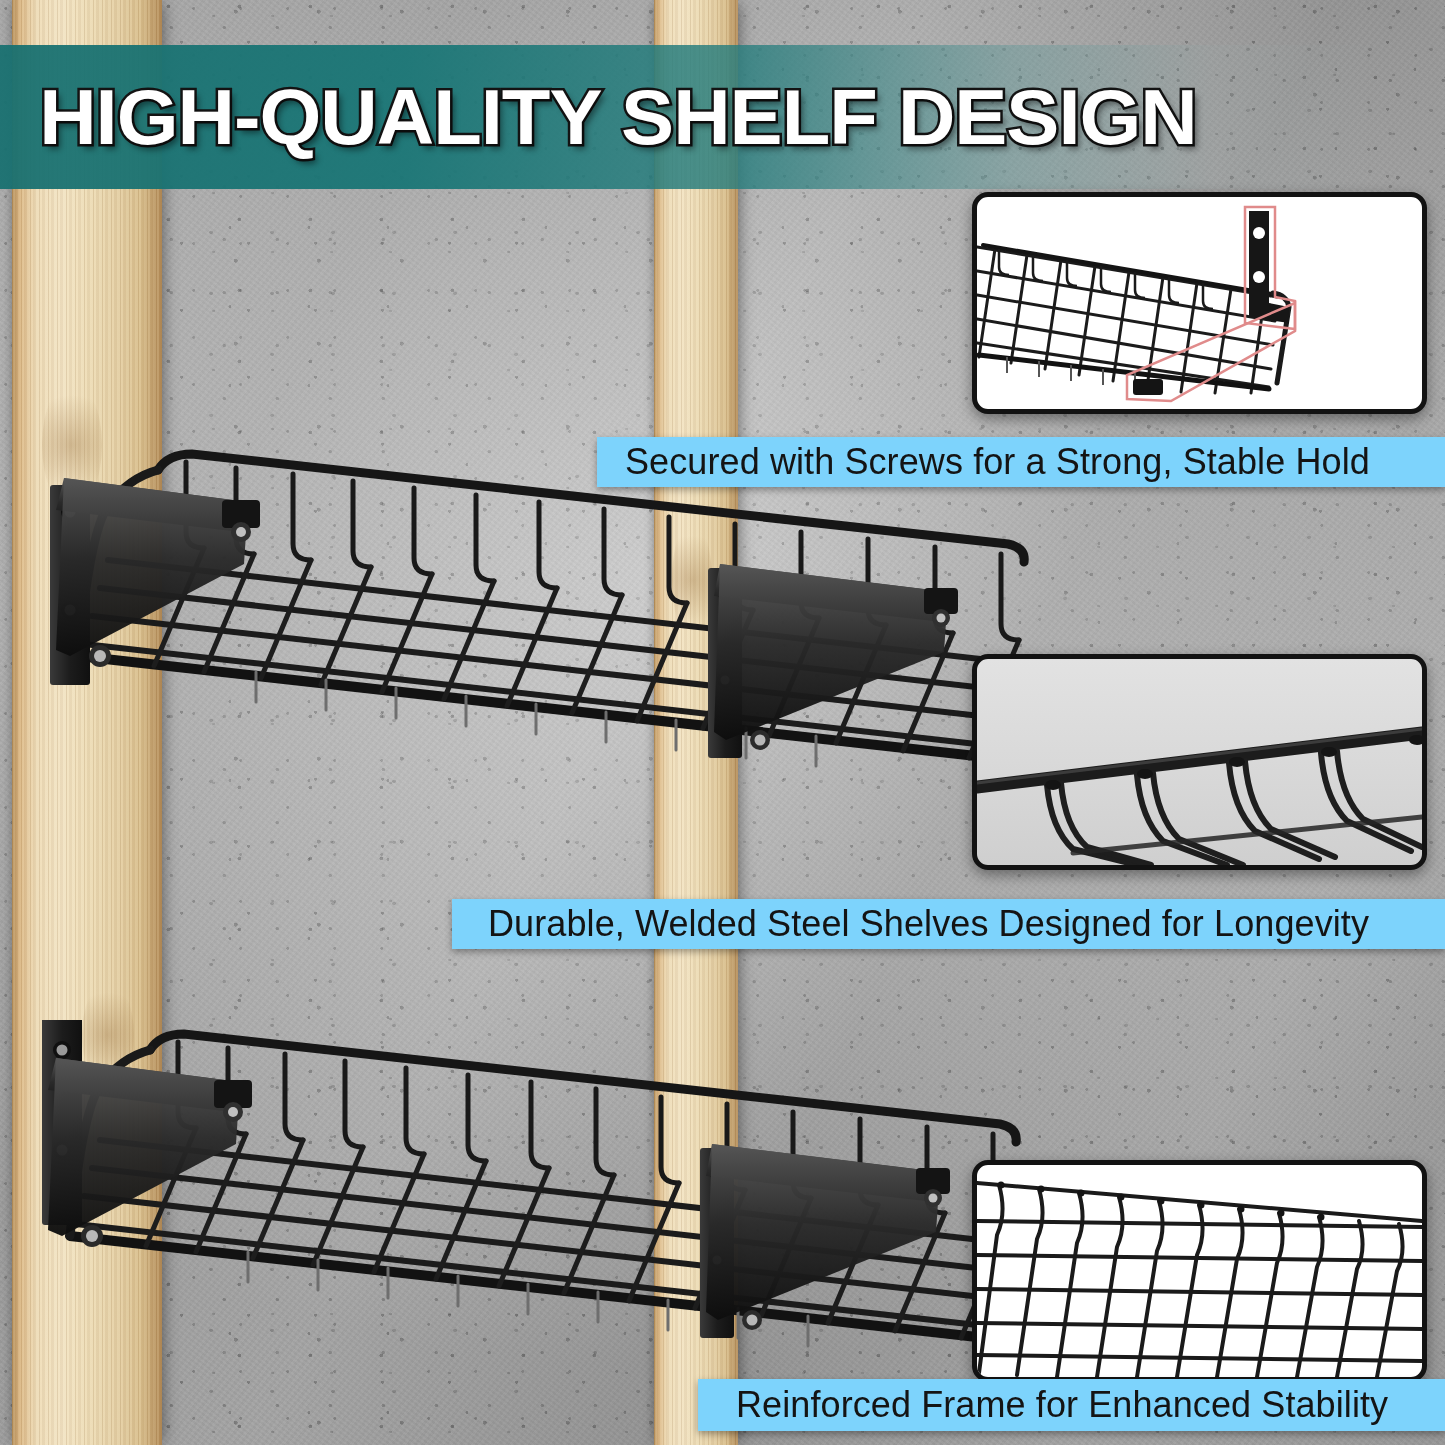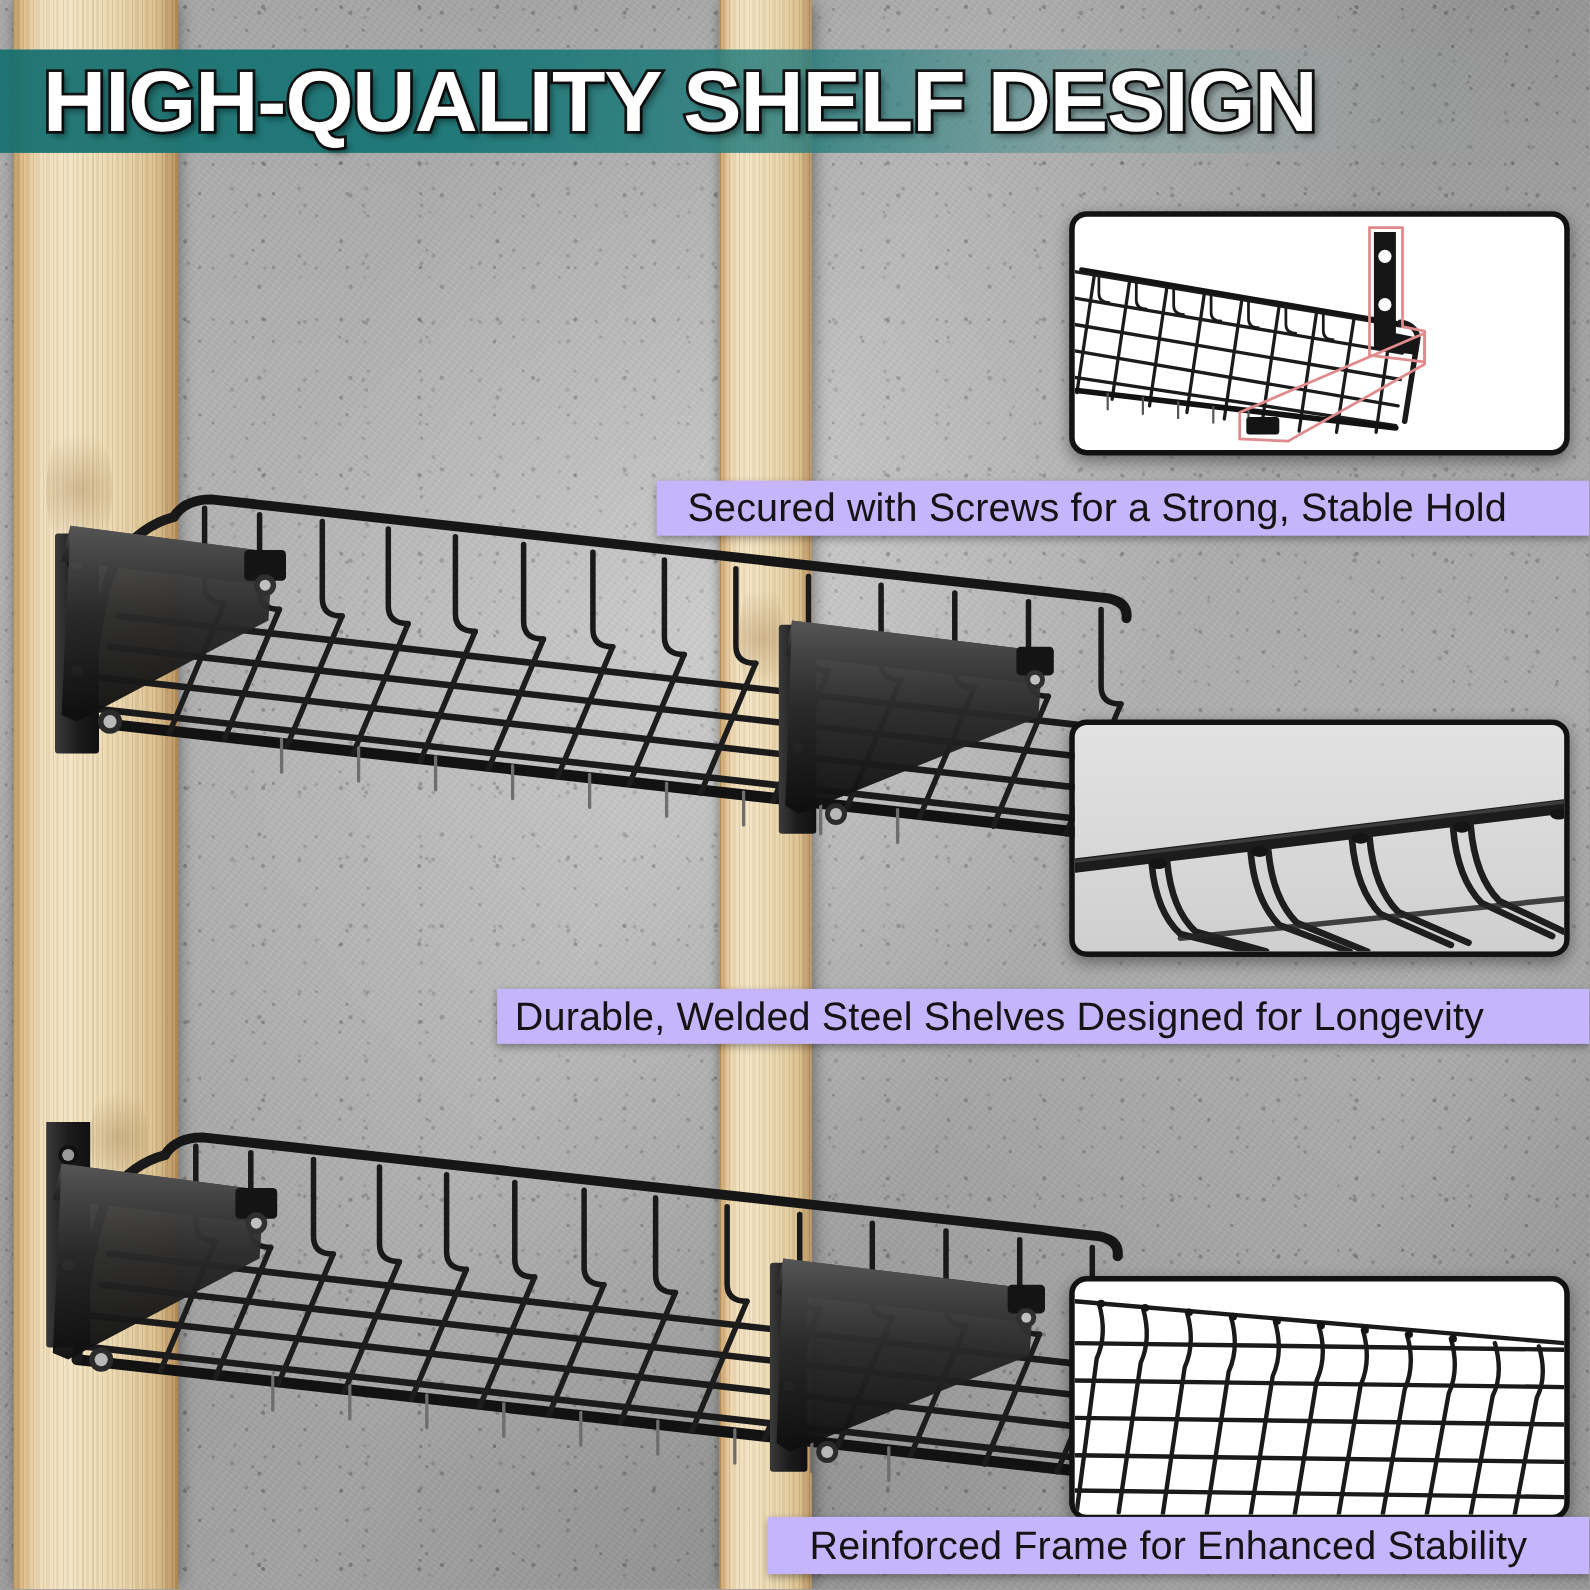--- a/index.html
+++ b/index.html
@@ -44,44 +44,44 @@
         #b08a56 0%, #d9b583 5%, #eddcb9 16%, #f2e4c6 33%,
         #ecdcb7 52%, #e3cfa6 70%, #d7bd8c 86%, #ad8552 100%);
     box-shadow: 6px 0 14px -4px rgba(0,0,0,.40), -4px 0 10px -4px rgba(0,0,0,.30);
   }
   .stud .knot{position:absolute;border-radius:50%;
     background:radial-gradient(circle, rgba(150,110,60,.35), rgba(150,110,60,0) 70%);}
   .stud.s1{left:12px;width:150px;}
   .stud.s2{left:654px;width:84px;}
 
   
-  .banner{position:absolute;left:0;top:45px;width:1445px;height:94px;
+  .banner{position:absolute;left:0;top:45px;width:1445px;height:144px;
     background:linear-gradient(90deg,
       rgba(24,112,112,.94) 0%, rgba(26,118,118,.95) 28%,
       rgba(40,126,126,.80) 52%, rgba(90,150,150,.42) 70%,
       rgba(150,170,170,.14) 84%, rgba(180,180,180,0) 96%);
     display:flex;align-items:center;}
   .banner h1{margin:0;padding:0 0 0 50px;
     font-size:78px;line-height:1;font-weight:700;letter-spacing:-1px;
     color:#ffffff;white-space:nowrap;
     font-family:"Liberation Sans", sans-serif;
     transform:scaleX(1.02);
     -webkit-text-stroke:5px #141414;
     paint-order:stroke fill;
     text-shadow:4px 5px 6px rgba(0,0,0,.45);}
 
   
-  .caption{position:absolute;background:#c4b5fd;
+  .caption{position:absolute;background:#7dd3fc;
     display:flex;align-items:center;
     box-shadow:0 3px 7px rgba(0,0,0,.35);}
   .caption span{
     font-size:36px;color:#141414;white-space:nowrap;
     font-family:"Liberation Sans", sans-serif;letter-spacing:.1px;}
   .cap1{left:597px;top:437px;right:0;height:50px;padding-left:28px;}
-  .cap2{left:452px;top:899px;right:0;height:50px;padding-left:16px;}
+  .cap2{left:452px;top:899px;right:0;height:50px;padding-left:36px;}
   .cap3{left:698px;top:1379px;right:0;height:52px;padding-left:38px;}
 
   
   .inset{position:absolute;border:5px solid #121212;border-radius:16px;
     overflow:hidden;box-shadow:0 5px 14px rgba(0,0,0,.4);}
   .inset.i1{left:972px;top:192px;width:455px;height:222px;background:#ffffff;}
   .inset.i2{left:972px;top:654px;width:455px;height:216px;background:
      linear-gradient(180deg,#e2e2e2 0%,#d8d8d8 55%,#cfcfcf 100%);}
   .inset.i3{left:972px;top:1160px;width:455px;height:222px;background:#ffffff;}
 

